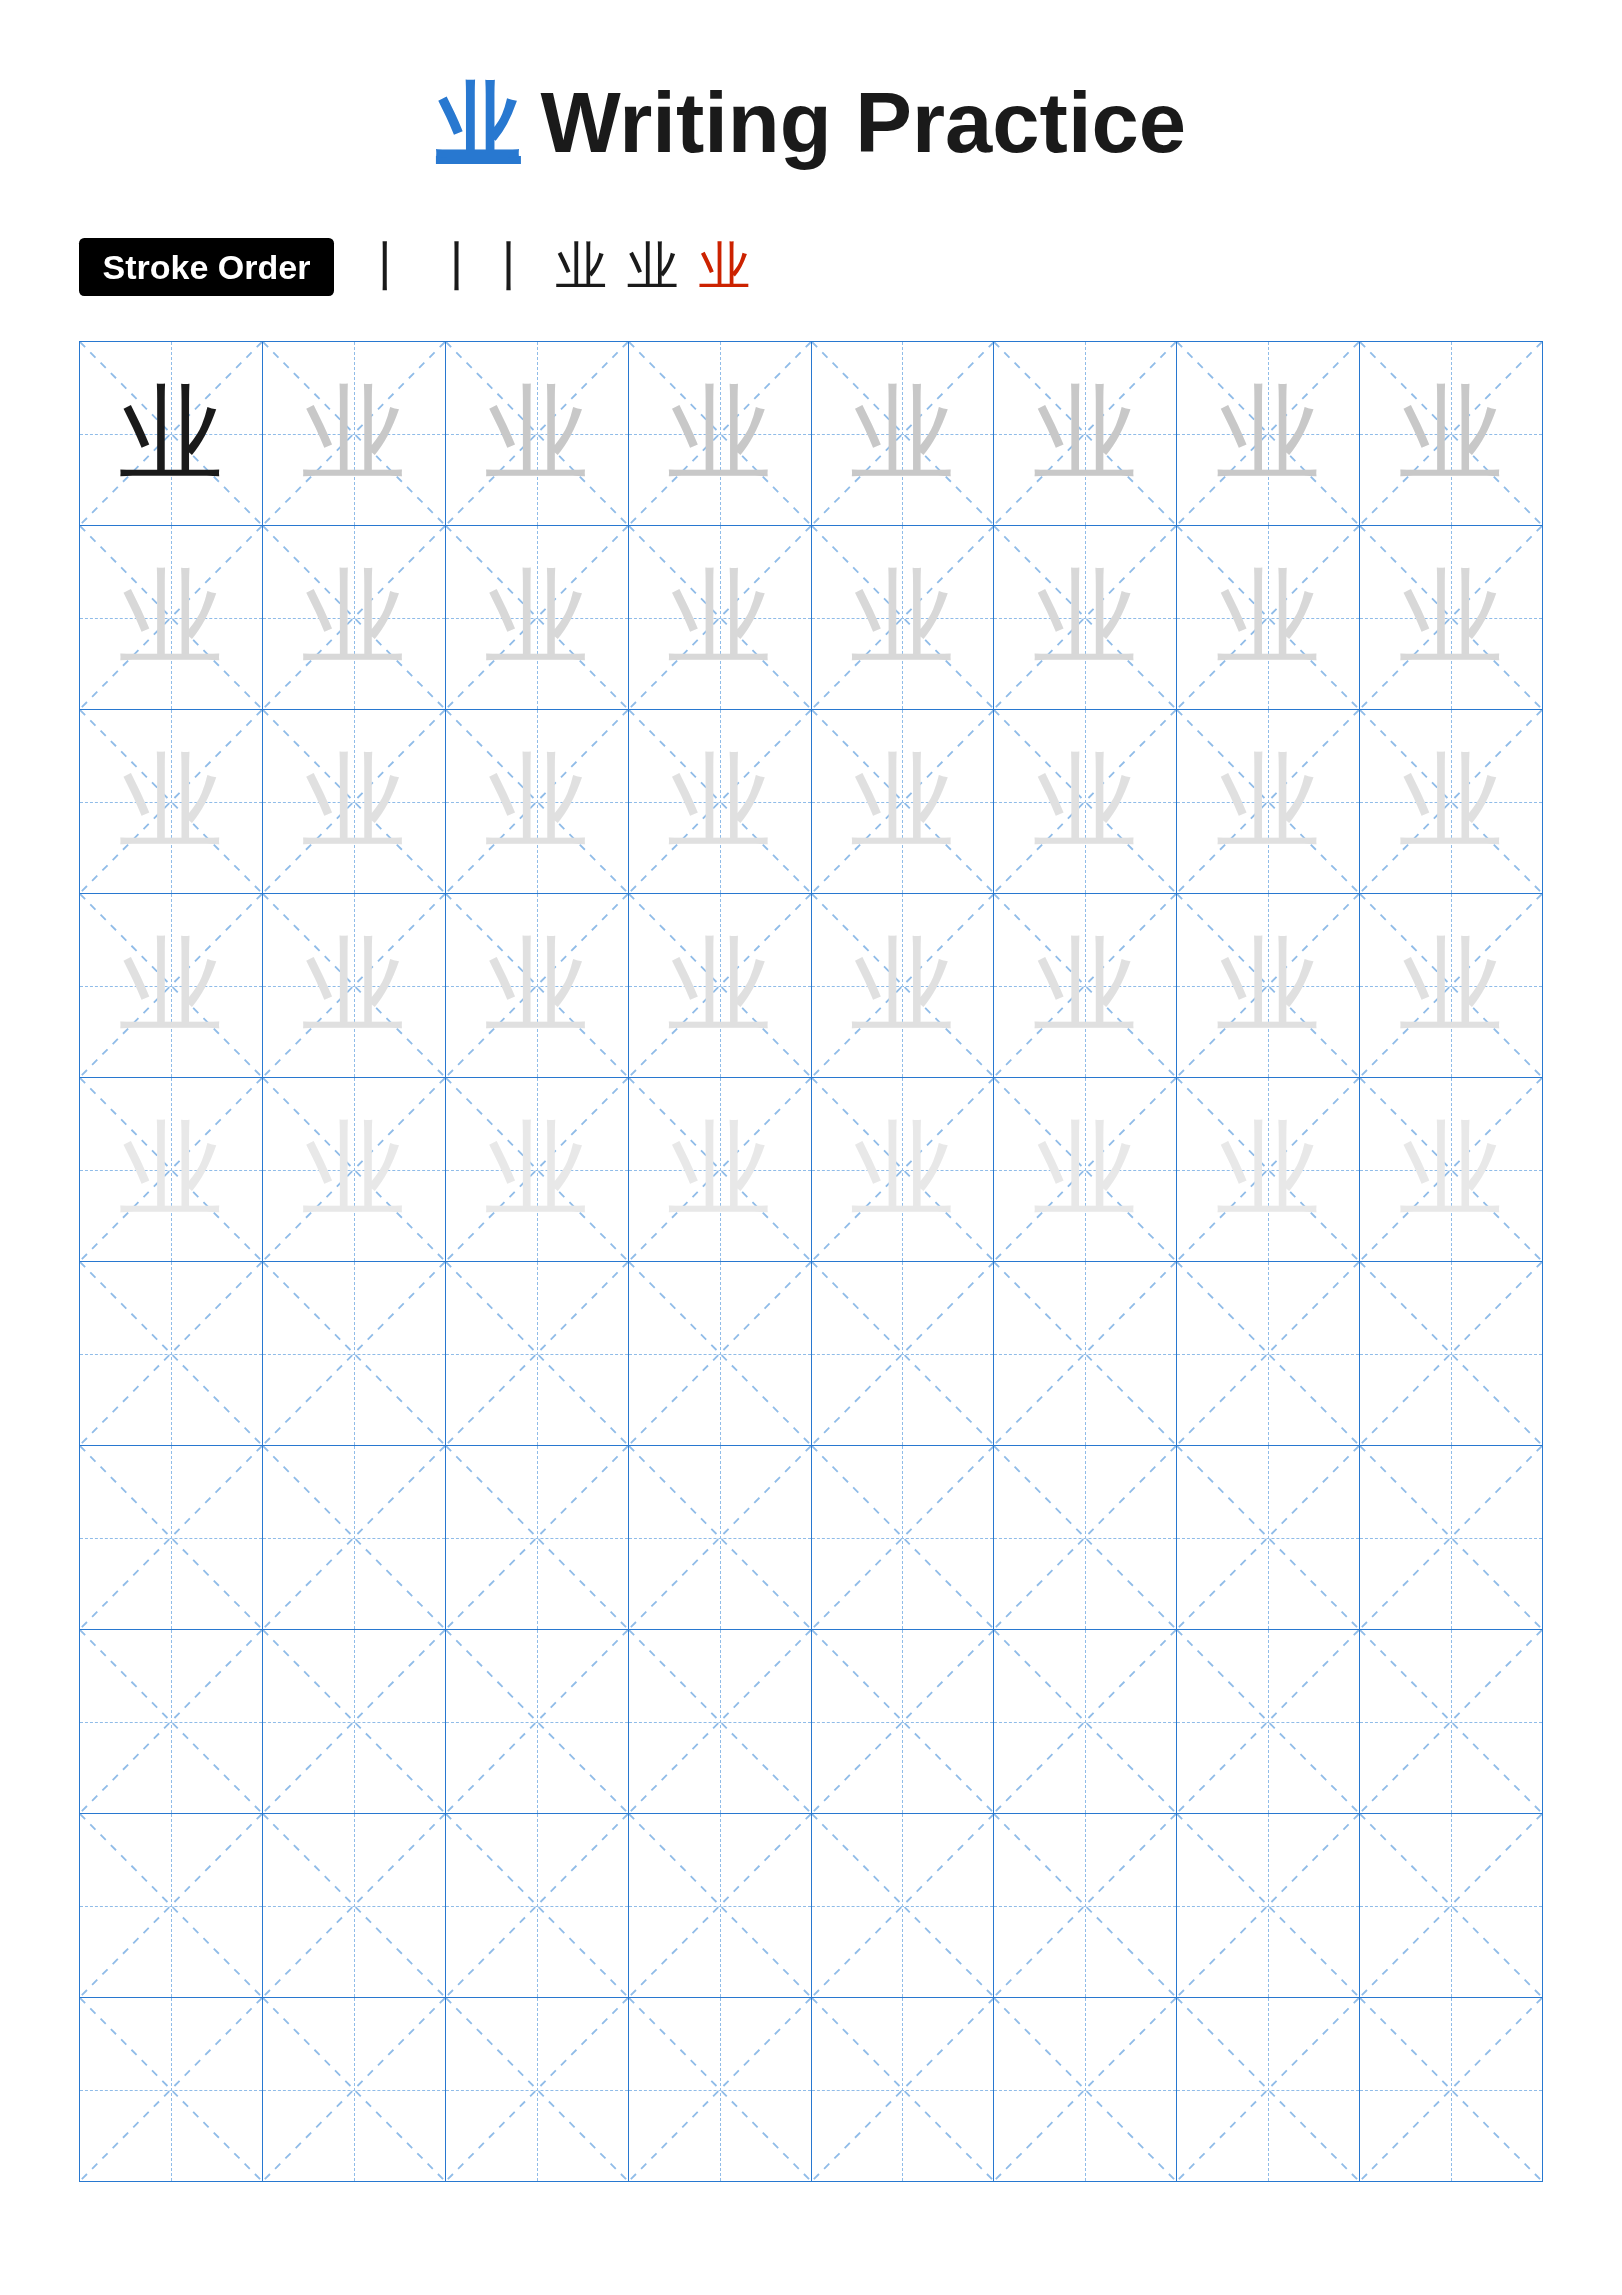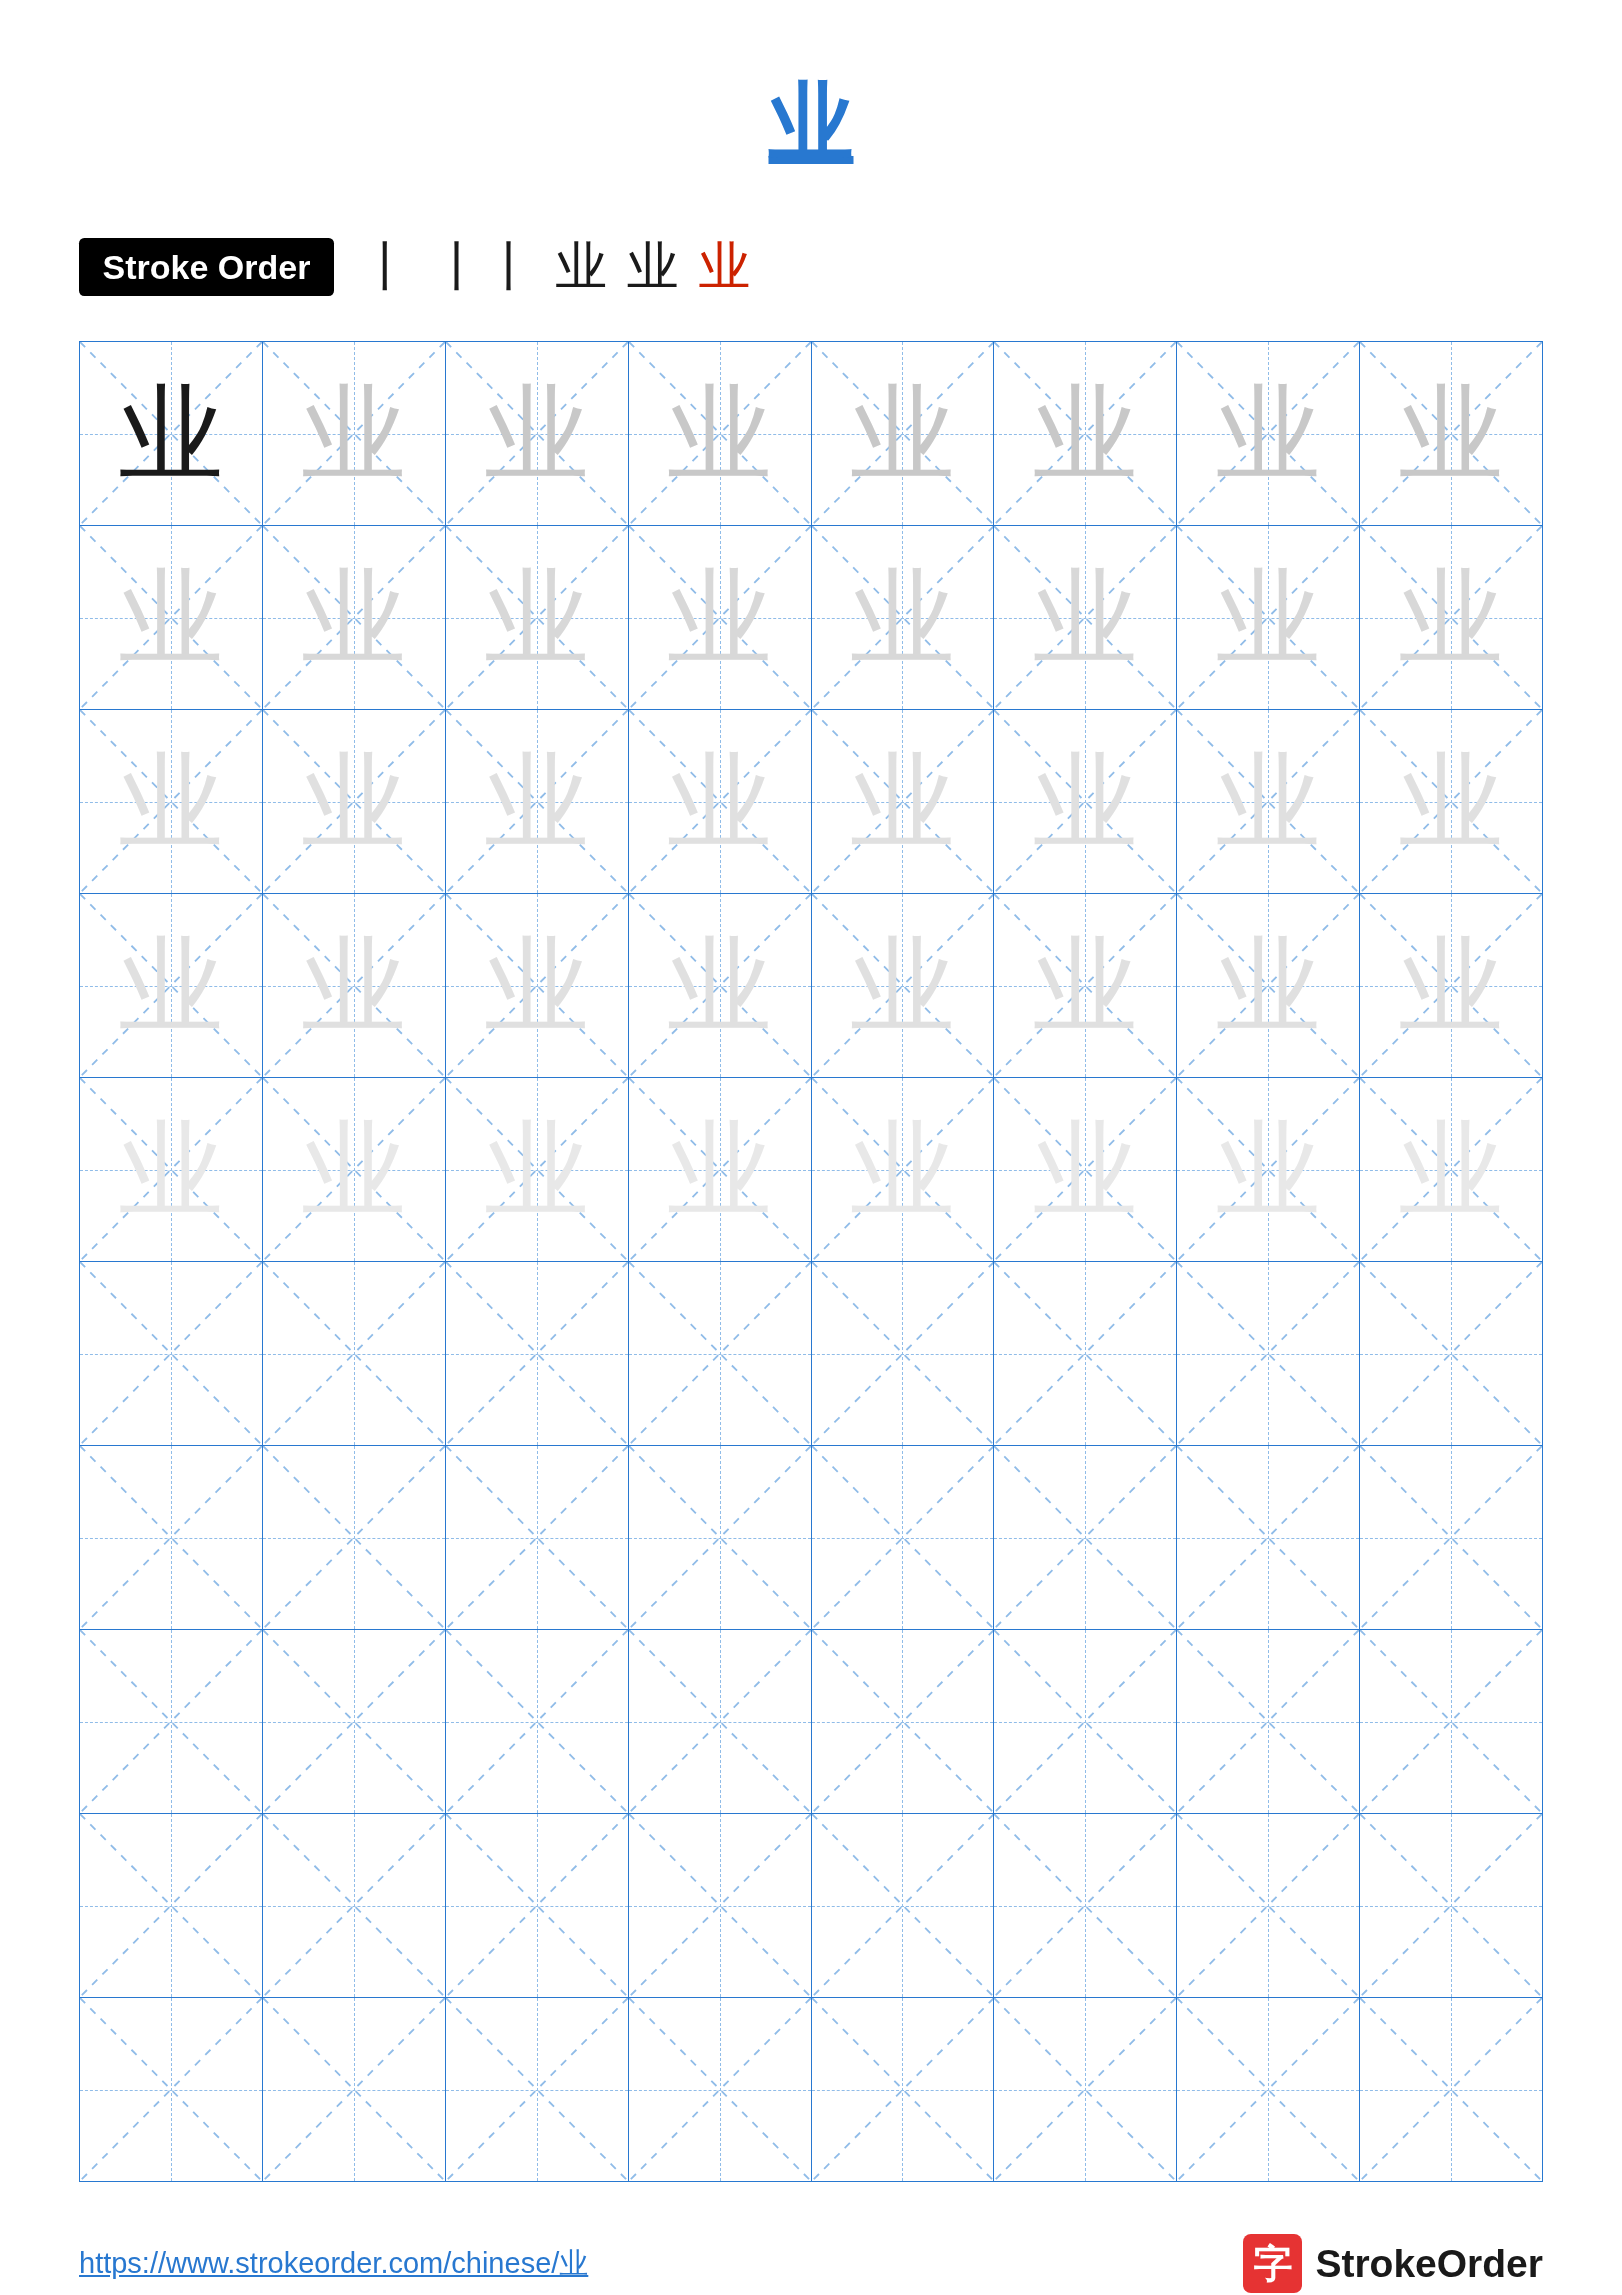--- a/index.html
+++ b/index.html
@@ -220,20 +220,21 @@
       
     }
   </style>
 </head>
 <body>
 
 <div class="page-container">
 
   <div class="title-row">
     <span class="title-chinese">业</span>
+    <span class="title-text">Writing Practice</span>
   </div>
 
   <div class="stroke-order-row">
     <span class="stroke-order-badge">Stroke Order</span>
     <div class="stroke-sequence">
       <span class="stroke-char">丨</span>
       <span class="stroke-char">丨丨</span>
       <span class="stroke-char">业</span>
       <span class="stroke-char">业</span>
       <span class="stroke-char-red">业</span>
@@ -787,24 +788,15 @@
       <div class="grid-cell cell-empty">
           <svg class="cell-diag" viewBox="0 0 100 100" preserveAspectRatio="none">
             <line x1="0" y1="0" x2="100" y2="100" stroke="#b8d8f0" stroke-width="1" stroke-dasharray="4,4"></line>
             <line x1="100" y1="0" x2="0" y2="100" stroke="#b8d8f0" stroke-width="1" stroke-dasharray="4,4"></line>
           </svg>
         </div>
     </div>
 
   </div>
 
-  <div class="footer">
-    <span class="footer-url">https://www.strokeorder.com/chinese/业</span>
-    <div class="footer-logo">
-      <div class="footer-logo-icon">
-        <span>字</span>
-      </div>
-      <span class="footer-logo-text">StrokeOrder</span>
-    </div>
-  </div>
 
 </div>
 
 
 </body></html>

